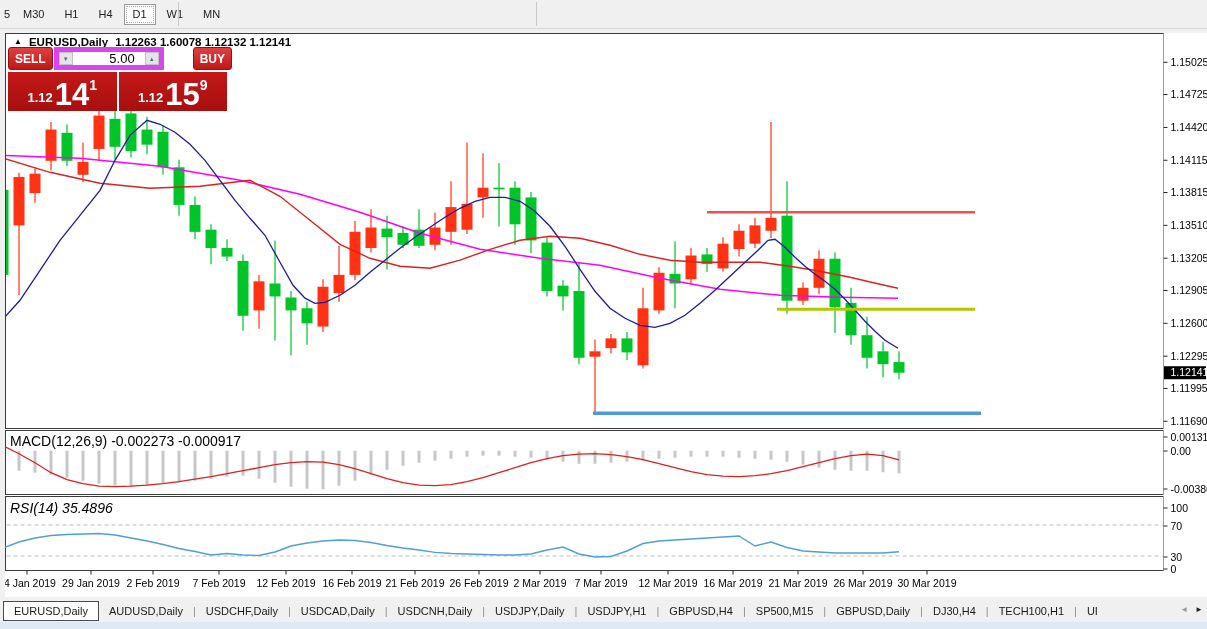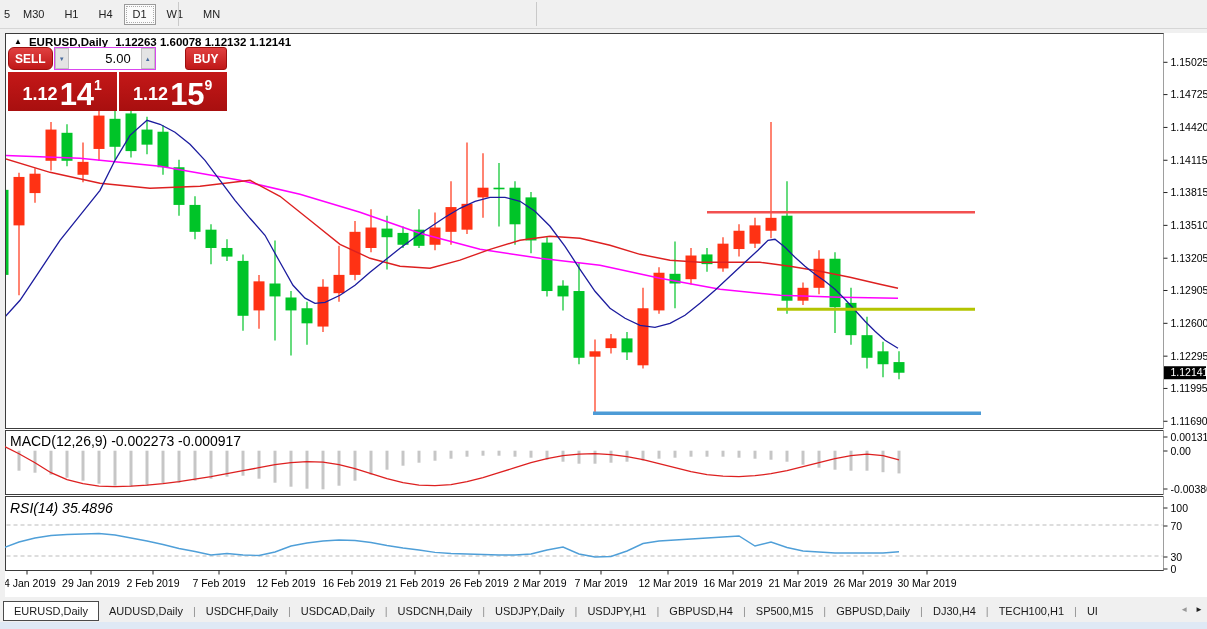--- a/index.html
+++ b/index.html
@@ -18,31 +18,31 @@
   #chart-svg{position:absolute;left:0;top:0;}
   .chart-title{position:absolute;left:9px;top:3px;display:flex;align-items:center;gap:7px;
                font-size:11.5px;font-weight:bold;color:#000;}
   .chart-title .tri{font-size:8px;position:relative;top:-1px;}
   .ind-label{position:absolute;font-size:14px;color:#000;left:5px;}
   
   .trade-panel{position:absolute;left:3px;top:14px;width:219px;}
   .tp-row1{display:flex;height:23px;gap:1px;}
   .btn-sell,.btn-buy{background:linear-gradient(#e04040,#c01818);color:#fff;border:1px solid #9d0f0f;
         border-radius:3px;font-size:12px;font-weight:bold;font-family:inherit;line-height:1;}
-  .btn-sell{width:50px;border-radius:6px;} .btn-buy{width:55px;margin-left:28px;}
-  .vol-box{flex:1;display:flex;border:1px solid #d946ef;background:#fff;}
+  .btn-sell{width:50px;} .btn-buy{width:55px;margin-left:28px;}
+  .vol-box{flex:1;display:flex;border:5px solid #d946ef;background:#fff;}
   .vol-btn{width:14px;background:#e4e4e4;border:1px solid #c0c0c0;color:#4a6d9e;font-size:6px;
            padding:0;line-height:1;font-family:inherit;}
   .vol-input{flex:1;border:0;outline:none;font-size:13px;text-align:right;padding-right:10px;
              font-family:inherit;width:60px;}
   .tp-row2{display:flex;margin-top:2px;height:39px;}
   .tile{background:linear-gradient(#c41818,#a80f0f);color:#fff;flex:1;display:flex;
         align-items:flex-end;justify-content:center;padding-bottom:2px;}
   .tile.bid{border-right:2px solid #fff;}
-  .tile .pre{font-size:18px;font-weight:bold;margin:0 2px 4px 0;}
+  .tile .pre{font-size:13px;font-weight:bold;margin:0 2px 4px 0;}
   .tile .big{font-size:31px;font-weight:bold;line-height:0.9;}
   .tile .sup{font-size:14px;font-weight:bold;position:relative;top:-16px;}
   
   .tab-bar{position:absolute;left:0;top:599px;width:1207px;height:23px;background:#f0f0f0;
            display:flex;align-items:center;padding-left:3px;box-sizing:border-box;}
   .tab{font-size:11px;color:#1a1a1a;padding:3px 10px;white-space:nowrap;}
   .tab.active{background:#fff;border:1px solid #4a4a4a;font-weight:normal;}
   .tab.trunc{width:16px;overflow:hidden;padding-right:0;}
   .tab-pipe{color:#909090;font-size:11px;}
   .tab-arrows{position:absolute;right:2px;top:5px;display:flex;gap:3px;}

